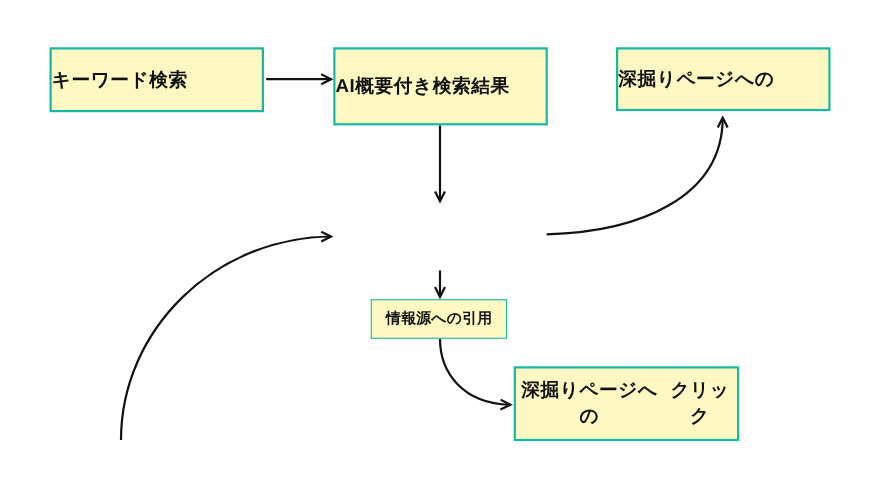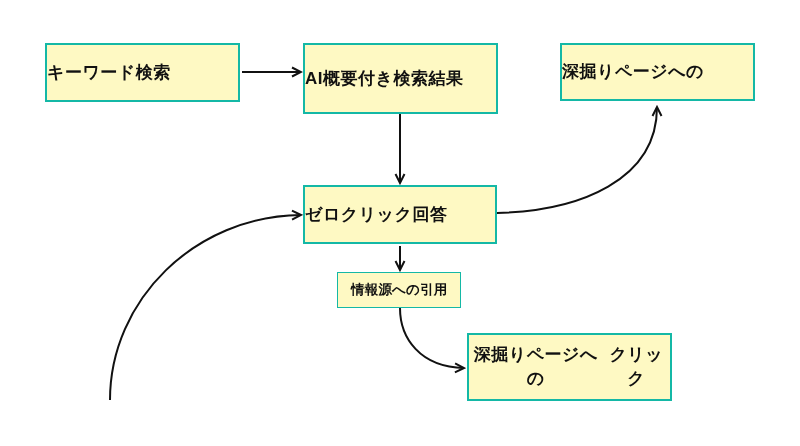--- a/index.html
+++ b/index.html
@@ -82,23 +82,20 @@
   </div>
 
   <div class="node node-ai-overview">
     <span>AI概要付き検索結果</span>
   </div>
 
   <div class="node node-brand">
     <span>深掘りページへの</span>
   </div>
 
-  <div class="node node-zero-click">
-    <span>ゼロクリック回答</span>
-  </div>
 
   <div class="node node-citation">
     <span>情報源への引用</span>
   </div>
 
   <div class="node node-deep-dive">
     <span>深掘りページへの</span>
     <span>クリック</span>
   </div>
 

